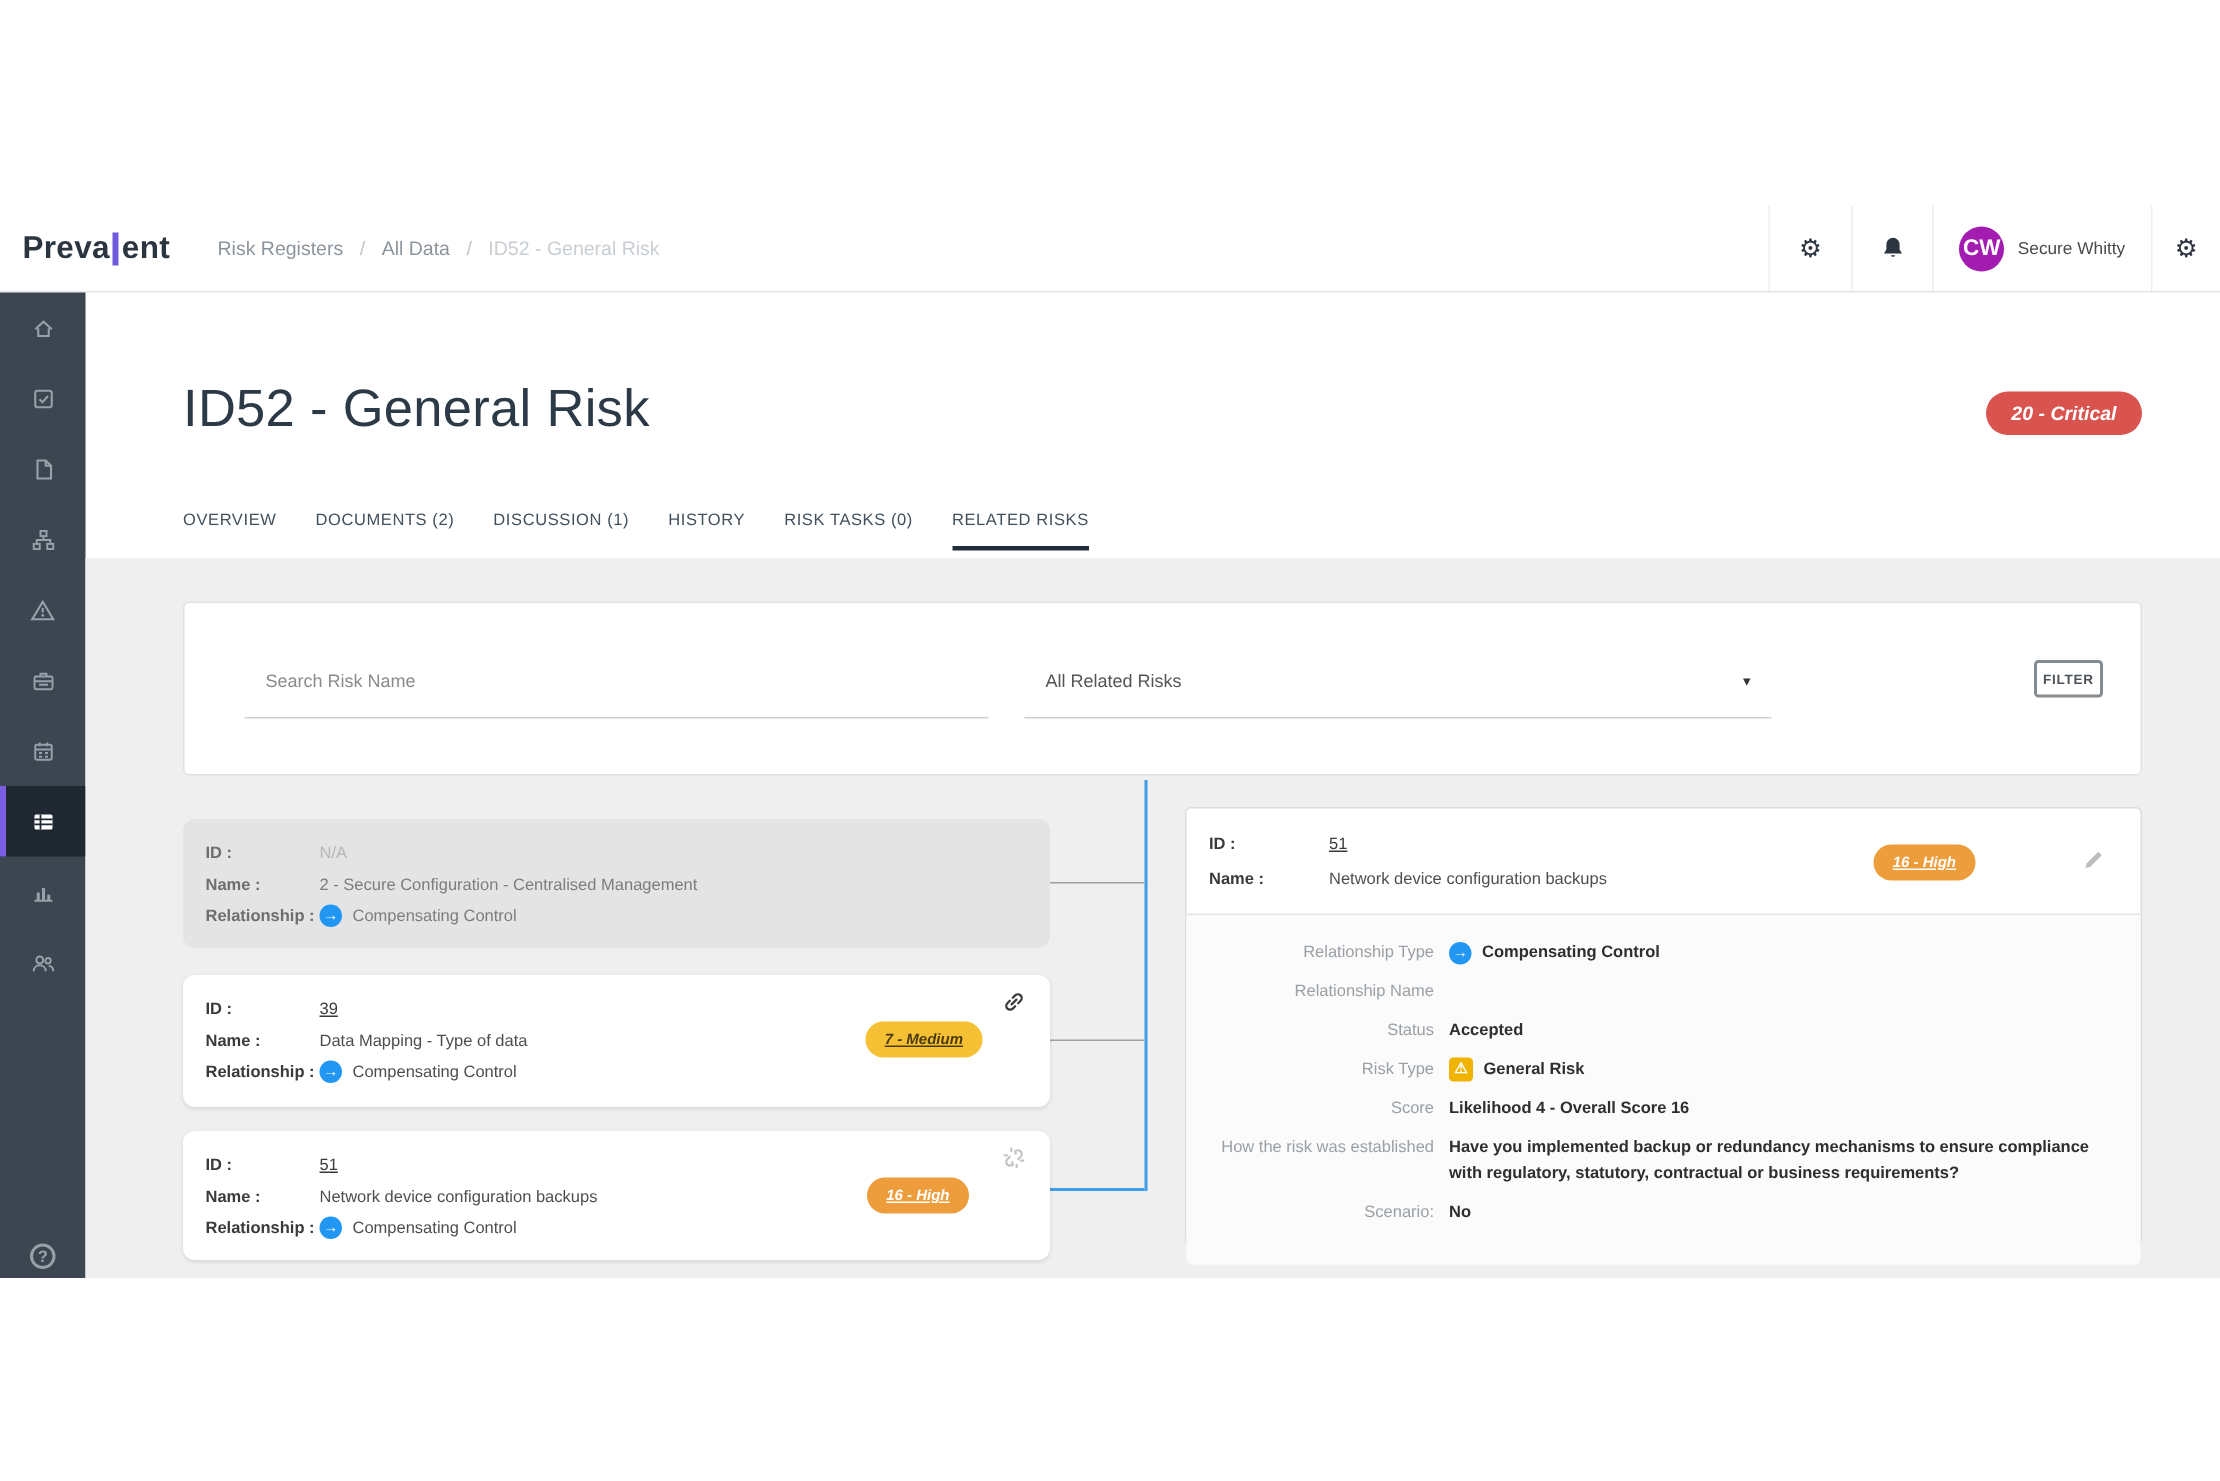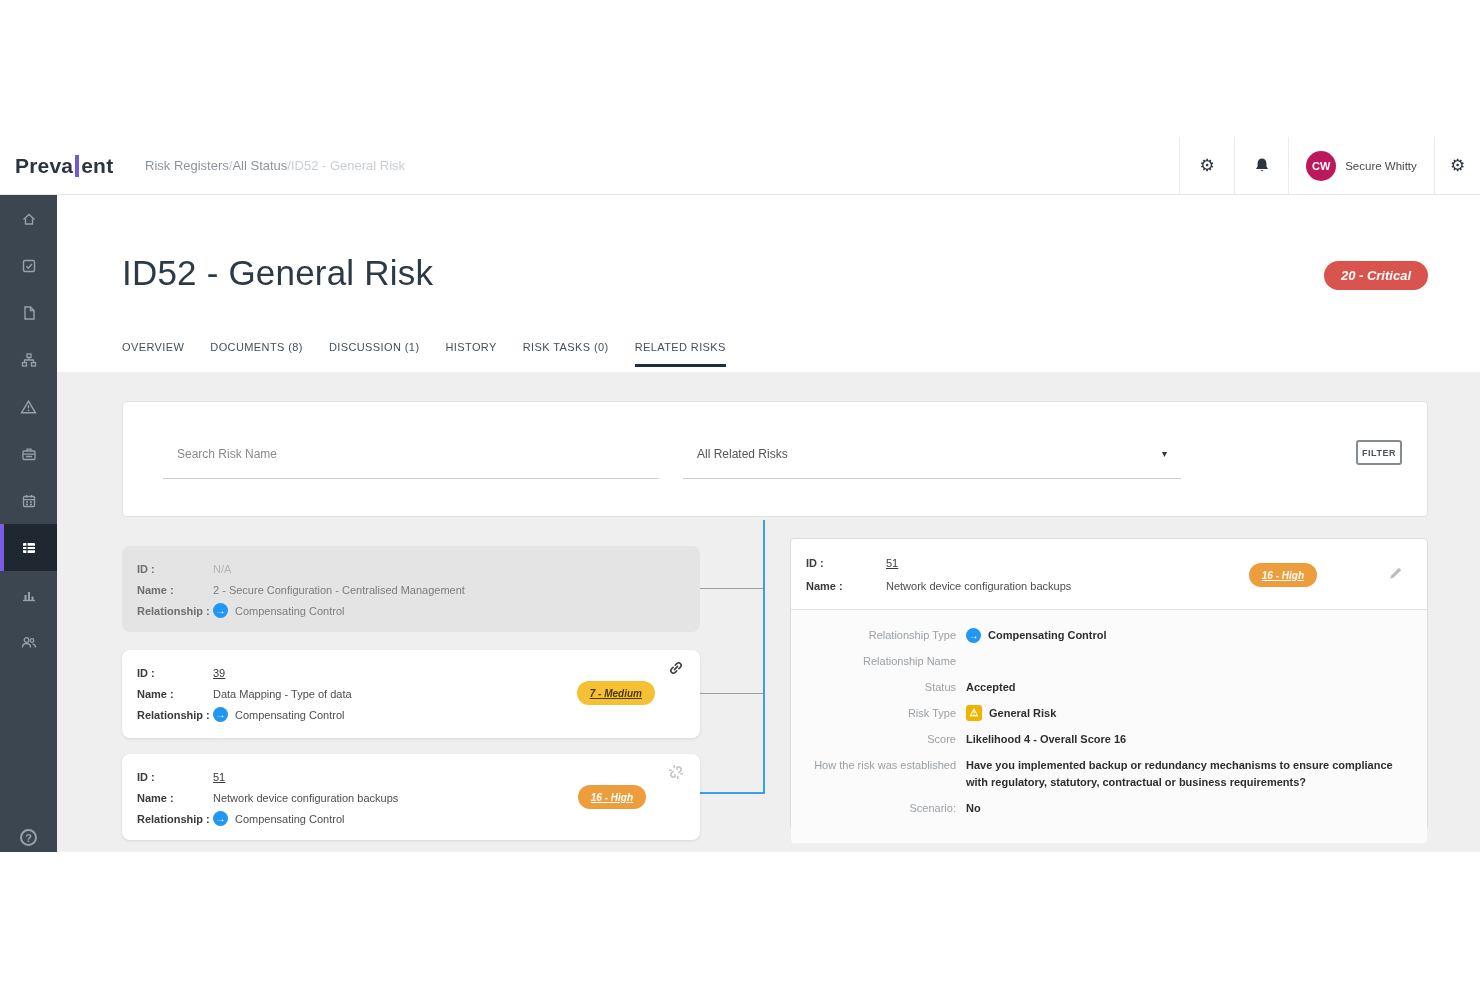--- a/index.html
+++ b/index.html
@@ -2,29 +2,29 @@
 <html><head>
 <meta charset="utf-8">
 <style>
   html,body{margin:0;padding:0;background:#fff;}
   .page{position:relative;width:1480px;height:987px;background:#fff;font-family:"Liberation Sans",sans-serif;overflow:hidden;}
 
   
   .topbar{position:absolute;left:0;top:137px;width:1480px;height:58px;background:#fff;border-bottom:1px solid #e3e6e8;box-sizing:border-box;}
   .logo{position:absolute;left:15px;top:0;height:57px;display:flex;align-items:center;font-size:21px;font-weight:bold;color:#2b3540;letter-spacing:.2px;}
   .logo-cursor{display:inline-block;width:4px;height:22px;background:#6f5bdb;margin:0 2px;}
-  .breadcrumb{position:absolute;left:145px;top:0;height:57px;display:flex;align-items:center;gap:0;font-size:13px;color:#8d959c;}
+  .breadcrumb{position:absolute;left:145px;top:0;height:57px;display:flex;align-items:center;gap:11px;font-size:13px;color:#8d959c;}
   .crumb{color:#8d959c;}
   .crumb-current{color:#c9ced3;}
   .crumb-sep{color:#c2c7cc;}
   .topbar-cells{position:absolute;right:0;top:0;height:57px;display:flex;align-items:stretch;}
   .cell{display:flex;align-items:center;justify-content:center;border-left:1px solid #ececec;cursor:pointer;}
   .cell-gear1{width:54px;}.cell-bell{width:53px;}.cell-user{width:145px;}.cell-gear2{width:45px;}
   .gear-glyph{font-size:17px;color:#2b3540;line-height:1;}
-  .avatar{width:30px;height:30px;border-radius:50%;background:#be185d;color:#fff;font-size:11px;font-weight:bold;display:flex;align-items:center;justify-content:center;margin-right:9px;flex-shrink:0;}
+  .avatar{width:30px;height:30px;border-radius:50%;background:#a21caf;color:#fff;font-size:15px;font-weight:bold;display:flex;align-items:center;justify-content:center;margin-right:9px;flex-shrink:0;}
   .user-name{font-size:11.5px;color:#4a4a4a;white-space:nowrap;}
 
   
   .sidebar{position:absolute;left:0;top:195px;width:57px;height:657px;background:#3c4650;}
   .sb-item{height:47px;display:flex;align-items:center;justify-content:center;position:relative;cursor:pointer;}
   .sb-item.active{background:#1f2831;}
   .sb-accent{position:absolute;left:0;top:0;width:4px;height:100%;background:#7b5ce5;}
   .sb-help{position:absolute;bottom:6px;left:0;width:57px;display:flex;justify-content:center;cursor:pointer;}
   .help-circle{width:17px;height:17px;border-radius:50%;border:2px solid #96a1ab;color:#96a1ab;font-size:11px;font-weight:bold;display:flex;align-items:center;justify-content:center;box-sizing:border-box;}
 
@@ -91,21 +91,21 @@
 
   <header class="topbar">
     <div class="logo">
       <span>Preva</span>
         <span class="logo-cursor"></span>
         <span>ent</span>
     </div>
     <nav class="breadcrumb">
       <span class="crumb">Risk Registers</span>
       <span class="crumb-sep">/</span>
-      <span class="crumb">All Status</span>
+      <span class="crumb">All Data</span>
       <span class="crumb-sep">/</span>
       <span class="crumb crumb-current">ID52 - General Risk</span>
     </nav>
     <div class="topbar-cells">
       <div class="cell cell-gear1">
         <span class="gear-glyph">⚙</span>
       </div>
       <div class="cell cell-bell">
         <svg width="16" height="17" viewBox="0 0 16 17">
           <path d="M8 1.5 a4.4 4.4 0 0 1 4.4 4.4 v3.4 l1.6 2.7 H2 l1.6-2.7 V5.9 A4.4 4.4 0 0 1 8 1.5 z" fill="#2b3540"></path>
@@ -194,21 +194,21 @@
     <div class="sb-help">
       <span class="help-circle">?</span>
     </div>
   </aside>
 
   <h1 class="page-title">ID52 - General Risk</h1>
   <div class="severity-badge">20 - Critical</div>
 
   <div class="tabs">
     <div class="tab">OVERVIEW</div>
-    <div class="tab">DOCUMENTS (8)</div>
+    <div class="tab">DOCUMENTS (2)</div>
     <div class="tab">DISCUSSION (1)</div>
     <div class="tab">HISTORY</div>
     <div class="tab">RISK TASKS (0)</div>
     <div class="tab active">RELATED RISKS</div>
   </div>
 
   <div class="content-bg"></div>
 
   <section class="filter-card">
     <input class="search-input" type="text" placeholder="Search Risk Name" style="">

